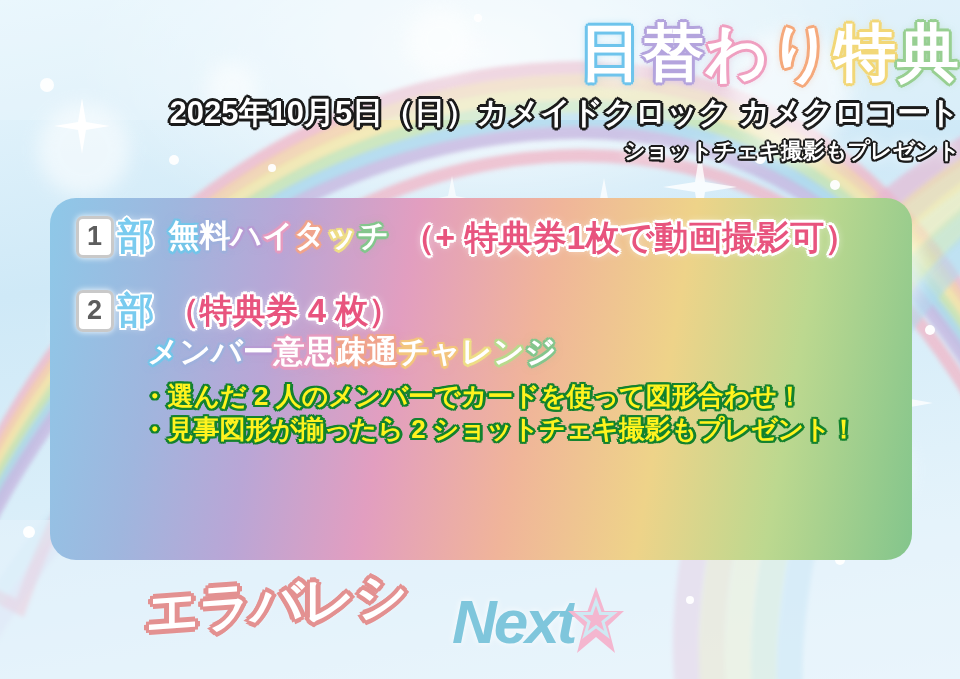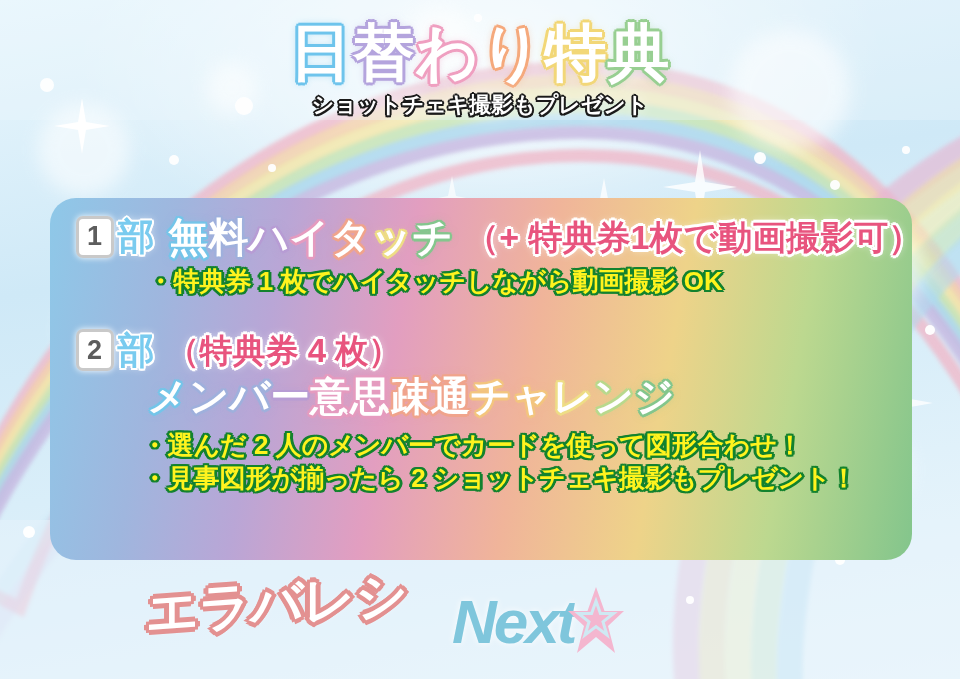--- a/index.html
+++ b/index.html
@@ -16,21 +16,21 @@
     position:absolute; inset:0;
     background:
       radial-gradient(ellipse 70% 50% at 50% 8%, #ffffff 0%, rgba(255,255,255,0) 60%),
       linear-gradient(170deg, #eaf7fd 0%, #cfe9f7 35%, #d9eef9 60%, #e7f4fb 85%, #eef8fc 100%);
   }
   .bgsvg { position:absolute; inset:0; }
 
   
   .head-wrap {
     position:absolute; left:0; right:0; top:22px;
-    text-align:center;
+    text-align:right;
   }
   .title-main {
     font-size:62px; line-height:1;
     font-weight:bold;
     letter-spacing:1px;
     white-space:nowrap;
     display:inline-block;
   }
   .title-main span {
     color:#ffffff;
@@ -124,21 +124,21 @@
     color:#79cbef;
     margin-left:4px;
     text-shadow:
       -2px 0 0 #fff, 2px 0 0 #fff, 0 -2px 0 #fff, 0 2px 0 #fff,
       -1.5px -1.5px 0 #fff, 1.5px -1.5px 0 #fff, -1.5px 1.5px 0 #fff, 1.5px 1.5px 0 #fff,
       0 0 8px rgba(255,255,255,.9);
   }
 
   
   .rb {
-    font-size:40px; font-weight:bold; line-height:1.05;
+    font-size:31px; font-weight:bold; line-height:1.05;
     letter-spacing:0px;
     margin-left:14px;
     white-space:nowrap;
   }
   .rb span { color:#ffffff; display:inline-block; }
   .rbc0 { text-shadow:-2.5px 0 0 #74c5e9,2.5px 0 0 #74c5e9,0 -2.5px 0 #74c5e9,0 2.5px 0 #74c5e9,-1.8px -1.8px 0 #74c5e9,1.8px -1.8px 0 #74c5e9,-1.8px 1.8px 0 #74c5e9,1.8px 1.8px 0 #74c5e9,0 0 8px rgba(116,197,233,.6); }
   .rbc1 { text-shadow:-2.5px 0 0 #9fb0dc,2.5px 0 0 #9fb0dc,0 -2.5px 0 #9fb0dc,0 2.5px 0 #9fb0dc,-1.8px -1.8px 0 #9fb0dc,1.8px -1.8px 0 #9fb0dc,-1.8px 1.8px 0 #9fb0dc,1.8px 1.8px 0 #9fb0dc,0 0 8px rgba(159,176,220,.6); }
   .rbc2 { text-shadow:-2.5px 0 0 #b79cd4,2.5px 0 0 #b79cd4,0 -2.5px 0 #b79cd4,0 2.5px 0 #b79cd4,-1.8px -1.8px 0 #b79cd4,1.8px -1.8px 0 #b79cd4,-1.8px 1.8px 0 #b79cd4,1.8px 1.8px 0 #b79cd4,0 0 8px rgba(183,156,212,.6); }
   .rbc3 { text-shadow:-2.5px 0 0 #e59bbf,2.5px 0 0 #e59bbf,0 -2.5px 0 #e59bbf,0 2.5px 0 #e59bbf,-1.8px -1.8px 0 #e59bbf,1.8px -1.8px 0 #e59bbf,-1.8px 1.8px 0 #e59bbf,1.8px 1.8px 0 #e59bbf,0 0 8px rgba(229,155,191,.6); }
   .rbc4 { text-shadow:-2.5px 0 0 #f0a48c,2.5px 0 0 #f0a48c,0 -2.5px 0 #f0a48c,0 2.5px 0 #f0a48c,-1.8px -1.8px 0 #f0a48c,1.8px -1.8px 0 #f0a48c,-1.8px 1.8px 0 #f0a48c,1.8px 1.8px 0 #f0a48c,0 0 8px rgba(240,164,140,.6); }
@@ -296,37 +296,37 @@
       <path d="M760 436 L763 450 L777 453 L763 456 L760 470 L757 456 L743 453 L757 450 Z" opacity="0.7"></path>
       <path d="M336 200 L339 214 L353 217 L339 220 L336 234 L333 220 L319 217 L333 214 Z" opacity="0.7"></path>
       <path d="M452 176 L456 196 L476 200 L456 204 L452 224 L448 204 L428 200 L448 196 Z" opacity="0.7"></path>
     </g>
   </svg>
 
   <div class="head-wrap">
     <div class="title-main">
       <span class="tc0">日</span><span class="tc1">替</span><span class="tc2">わ</span><span class="tc3">り</span><span class="tc4">特</span><span class="tc5">典</span>
     </div>
+    <div class="date-line">2025年10月5日（日）カメイドクロック カメクロコート</div>
     <div class="sub-line">ショットチェキ撮影もプレゼント</div>
   </div>
 
   <div class="panel">
     <div class="panel-inner">
 
       <div class="part-block">
         <div class="part-head">
           <span class="num-box">1</span>
           <span class="bu">部</span>
           <span class="rb">
             <span class="rbc0">無</span><span class="rbc1">料</span><span class="rbc2">ハ</span><span class="rbc3">イ</span><span class="rbc4">タ</span><span class="rbc6">ッ</span><span class="rbc8">チ</span>
           </span>
           <span class="note">（+ 特典券1枚で動画撮影可）</span>
         </div>
         <div class="bullets">
-          <div class="bullet">・特典券 1 枚でハイタッチしながら動画撮影 OK</div>
         </div>
       </div>
 
       <div class="part-block" style="margin-top:32px;">
         <div class="part-head">
           <span class="num-box">2</span>
           <span class="bu">部</span>
           <span class="note note-sm">（特典券 4 枚）</span>
         </div>
         <div class="rb sub-rb">

